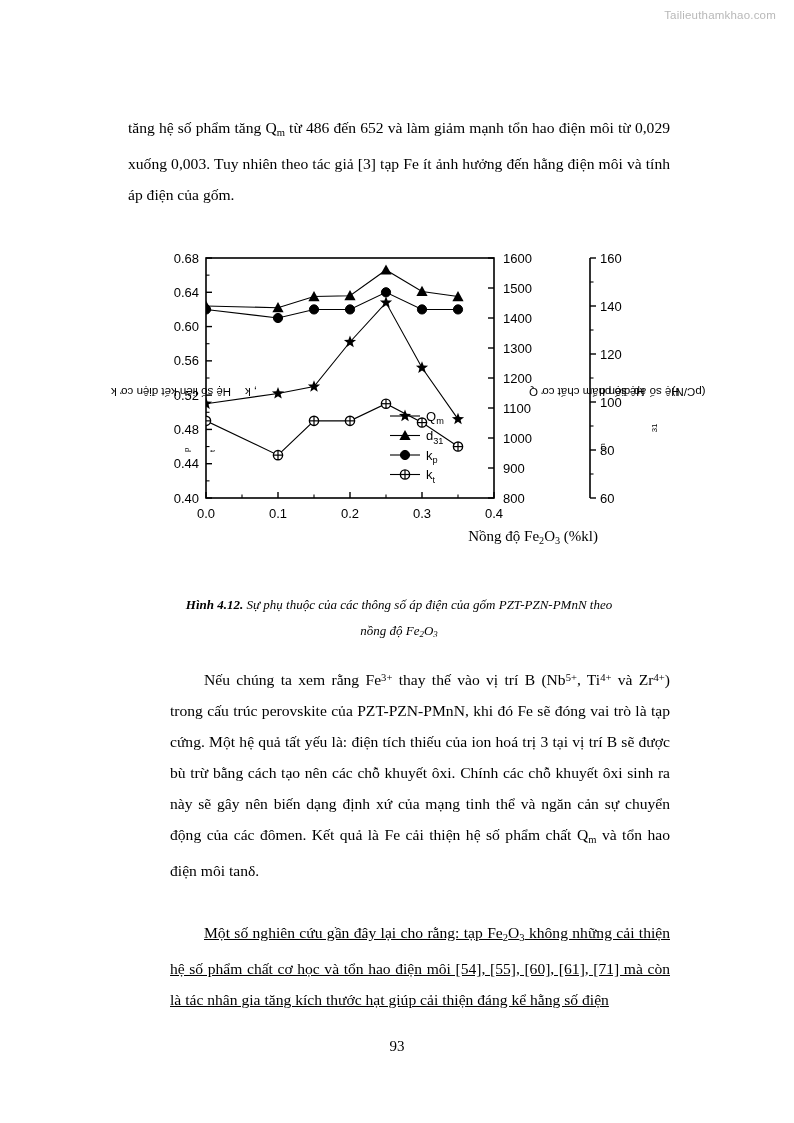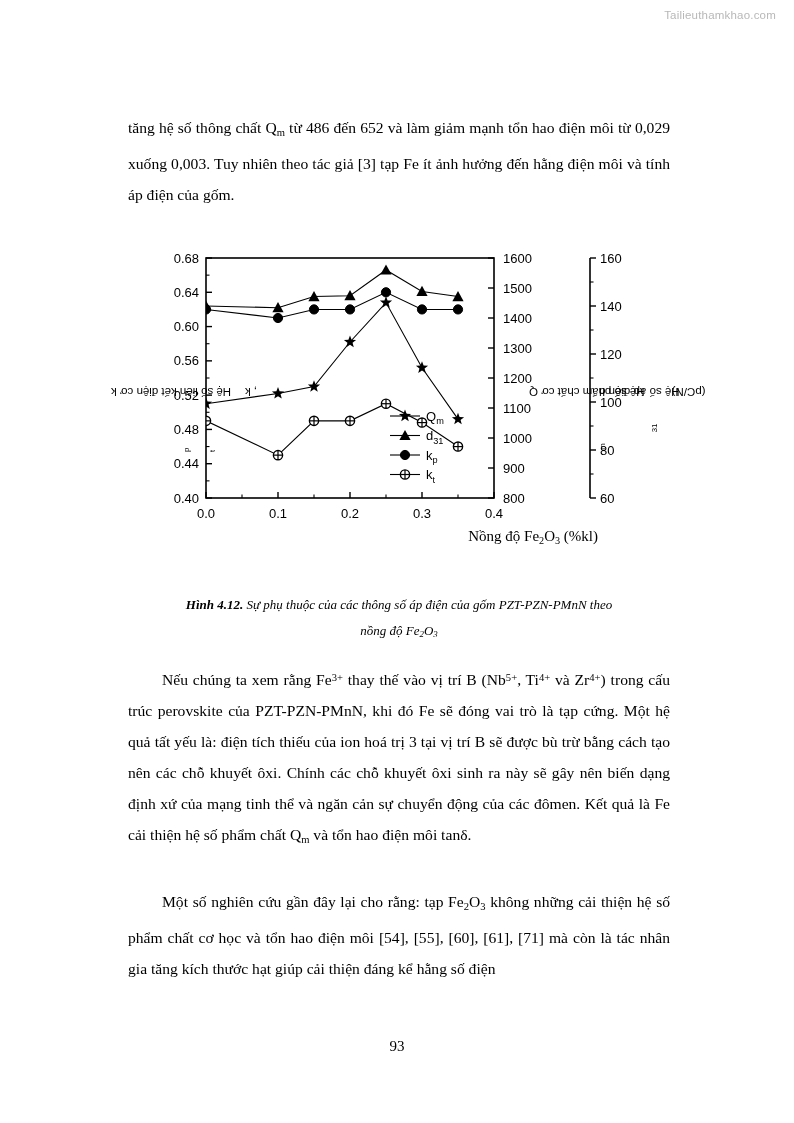--- a/index.html
+++ b/index.html
@@ -16,21 +16,21 @@
     font-size:11.5px;color:#b8b8b8;letter-spacing:.2px;margin-left:19px;
   }
 
   .body-col{position:absolute;left:128px;top:112px;width:542px;}
 
   p.para{
     margin:0 0 0 0;font-size:15.6px;line-height:31px;
     text-align:justify;text-justify:inter-word;
     hyphens:none;
   }
-  p.para.indent{text-indent:34px;}
+  p.para.indent{text-indent:34px;margin-left:42px;}
   p.para + p.para{margin-top:0;}
   sub{font-size:.68em;vertical-align:-.25em;}
   sup{font-size:.68em;vertical-align:.42em;}
 
   
   .figure{position:absolute;left:128px;top:240px;width:542px;height:330px;}
 
   .plot-wrap{position:absolute;left:0;top:0;width:542px;height:300px;}
 
   
@@ -75,21 +75,21 @@
   }
 </style>
 </head>
 <body>
 
 <div class="page">
 
   <div class="watermark">Tailieuthamkhao.com</div>
 
   <div class="body-col" style="top:112px;">
-    <p class="para"><span>tăng hệ số thông chất Q</span><sub>m</sub><span> từ 486 đến 652 và làm giảm mạnh tổn hao điện môi từ 0,029 xuống 0,003. Tuy nhiên theo tác giả [3] tạp Fe ít ảnh hưởng đến hằng điện môi và tính áp điện của gốm.</span></p>
+    <p class="para"><span>tăng hệ số phẩm tăng Q</span><sub>m</sub><span> từ 486 đến 652 và làm giảm mạnh tổn hao điện môi từ 0,029 xuống 0,003. Tuy nhiên theo tác giả [3] tạp Fe ít ảnh hưởng đến hằng điện môi và tính áp điện của gốm.</span></p>
   </div>
 
   <div class="figure">
 
     <div class="plot-wrap">
 
       <div class="ylabel-left">
         <span><span>Hệ số liên kết điện cơ k</span><sub>p</sub><span>, k</span><sub>t</sub></span>
       </div>
 
@@ -262,18 +262,18 @@
   </div>
 
   <div class="caption">
     <b>Hình 4.12.</b><span> Sự phụ thuộc của các thông số áp điện của gốm PZT-PZN-PMnN theo</span><br>
     <span>nồng độ Fe</span><sub>2</sub><span>O</span><sub>3</sub>
   </div>
 
   <div class="body-col" style="top:662px;">
     <p class="para indent"><span>Nếu chúng ta xem rằng Fe</span><sup>3+</sup><span> thay thế vào vị trí B (Nb</span><sup>5+</sup><span>, Ti</span><sup>4+</sup><span> và Zr</span><sup>4+</sup><span>) trong cấu trúc perovskite của PZT-PZN-PMnN, khi đó Fe sẽ đóng vai trò là tạp cứng. Một hệ quả tất yếu là: điện tích thiếu của ion hoá trị 3 tại vị trí B sẽ được bù trừ bằng cách tạo nên các chỗ khuyết ôxi. Chính các chỗ khuyết ôxi sinh ra này sẽ gây nên biến dạng định xứ của mạng tinh thể và ngăn cản sự chuyển động của các đômen. Kết quả là Fe cải thiện hệ số phẩm chất Q</span><sub>m</sub><span> và tổn hao điện môi tanδ.</span></p>
 
-    <p class="para indent" style="margin-top:31px;"><span>Một số nghiên cứu gần đây lại cho rằng: tạp Fe</span><sub>2</sub><span>O</span><sub>3</sub><span> không những cải thiện hệ số phẩm chất cơ học và tổn hao điện môi [54], [55], [60], [61], [71] mà còn là tác nhân gia tăng kích thước hạt giúp cải thiện đáng kể hằng số điện</span></p>
+    <p class="para indent" style="margin-top:31px;text-decoration:underline;"><span>Một số nghiên cứu gần đây lại cho rằng: tạp Fe</span><sub>2</sub><span>O</span><sub>3</sub><span> không những cải thiện hệ số phẩm chất cơ học và tổn hao điện môi [54], [55], [60], [61], [71] mà còn là tác nhân gia tăng kích thước hạt giúp cải thiện đáng kể hằng số điện</span></p>
   </div>
 
   <div class="pageno">93</div>
 
 </div>
 
 </body></html>

